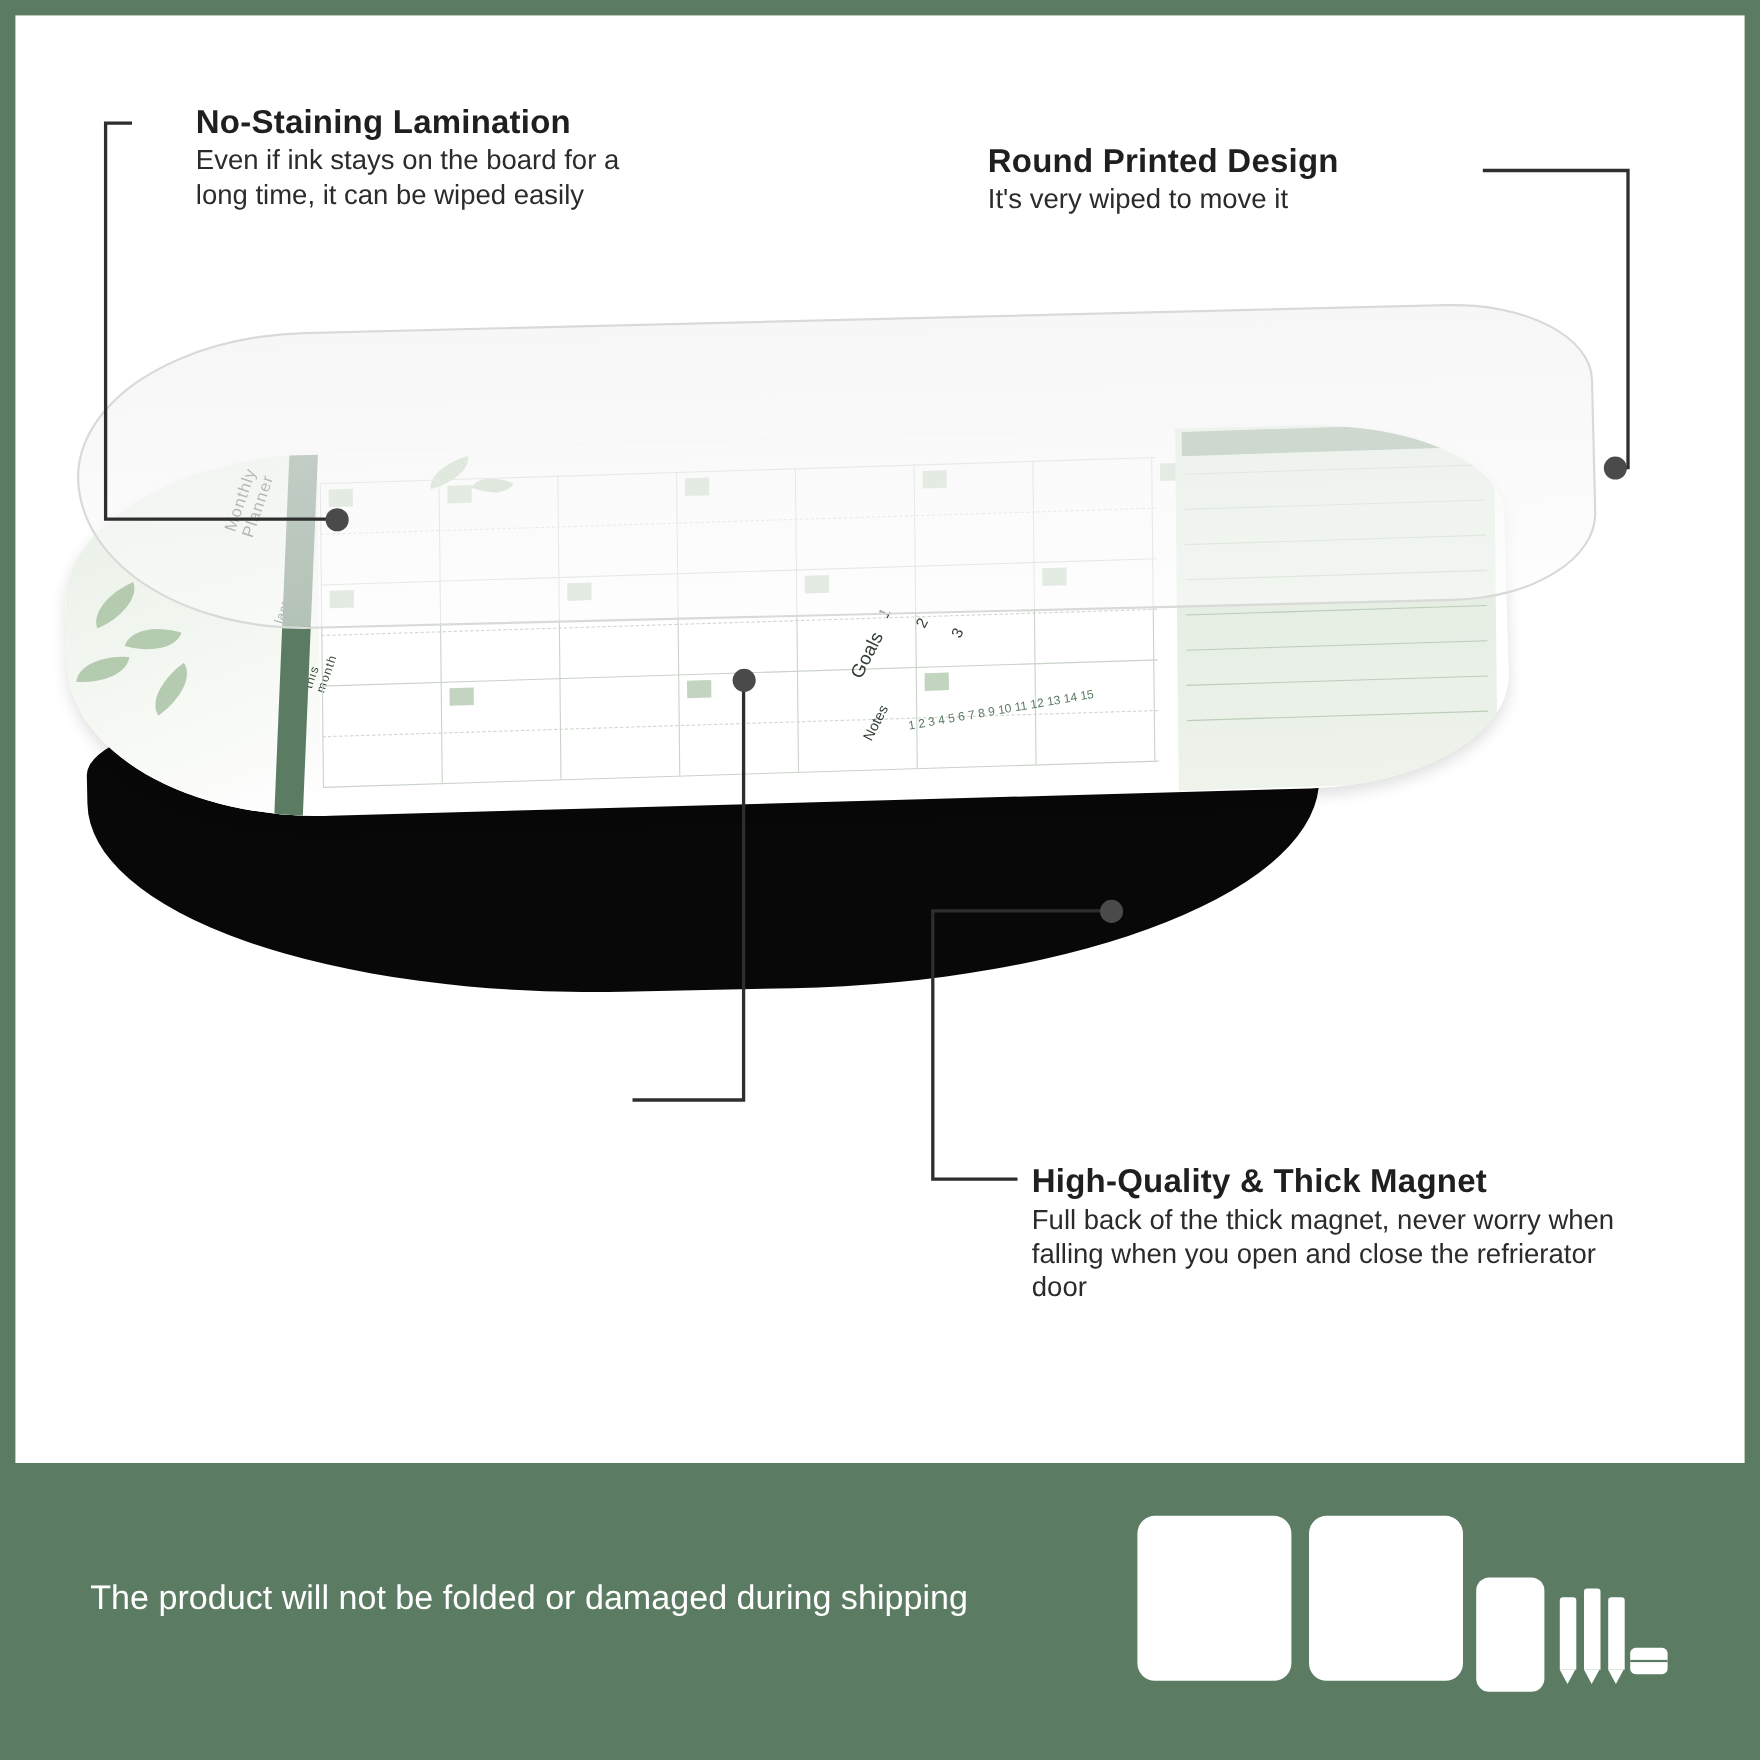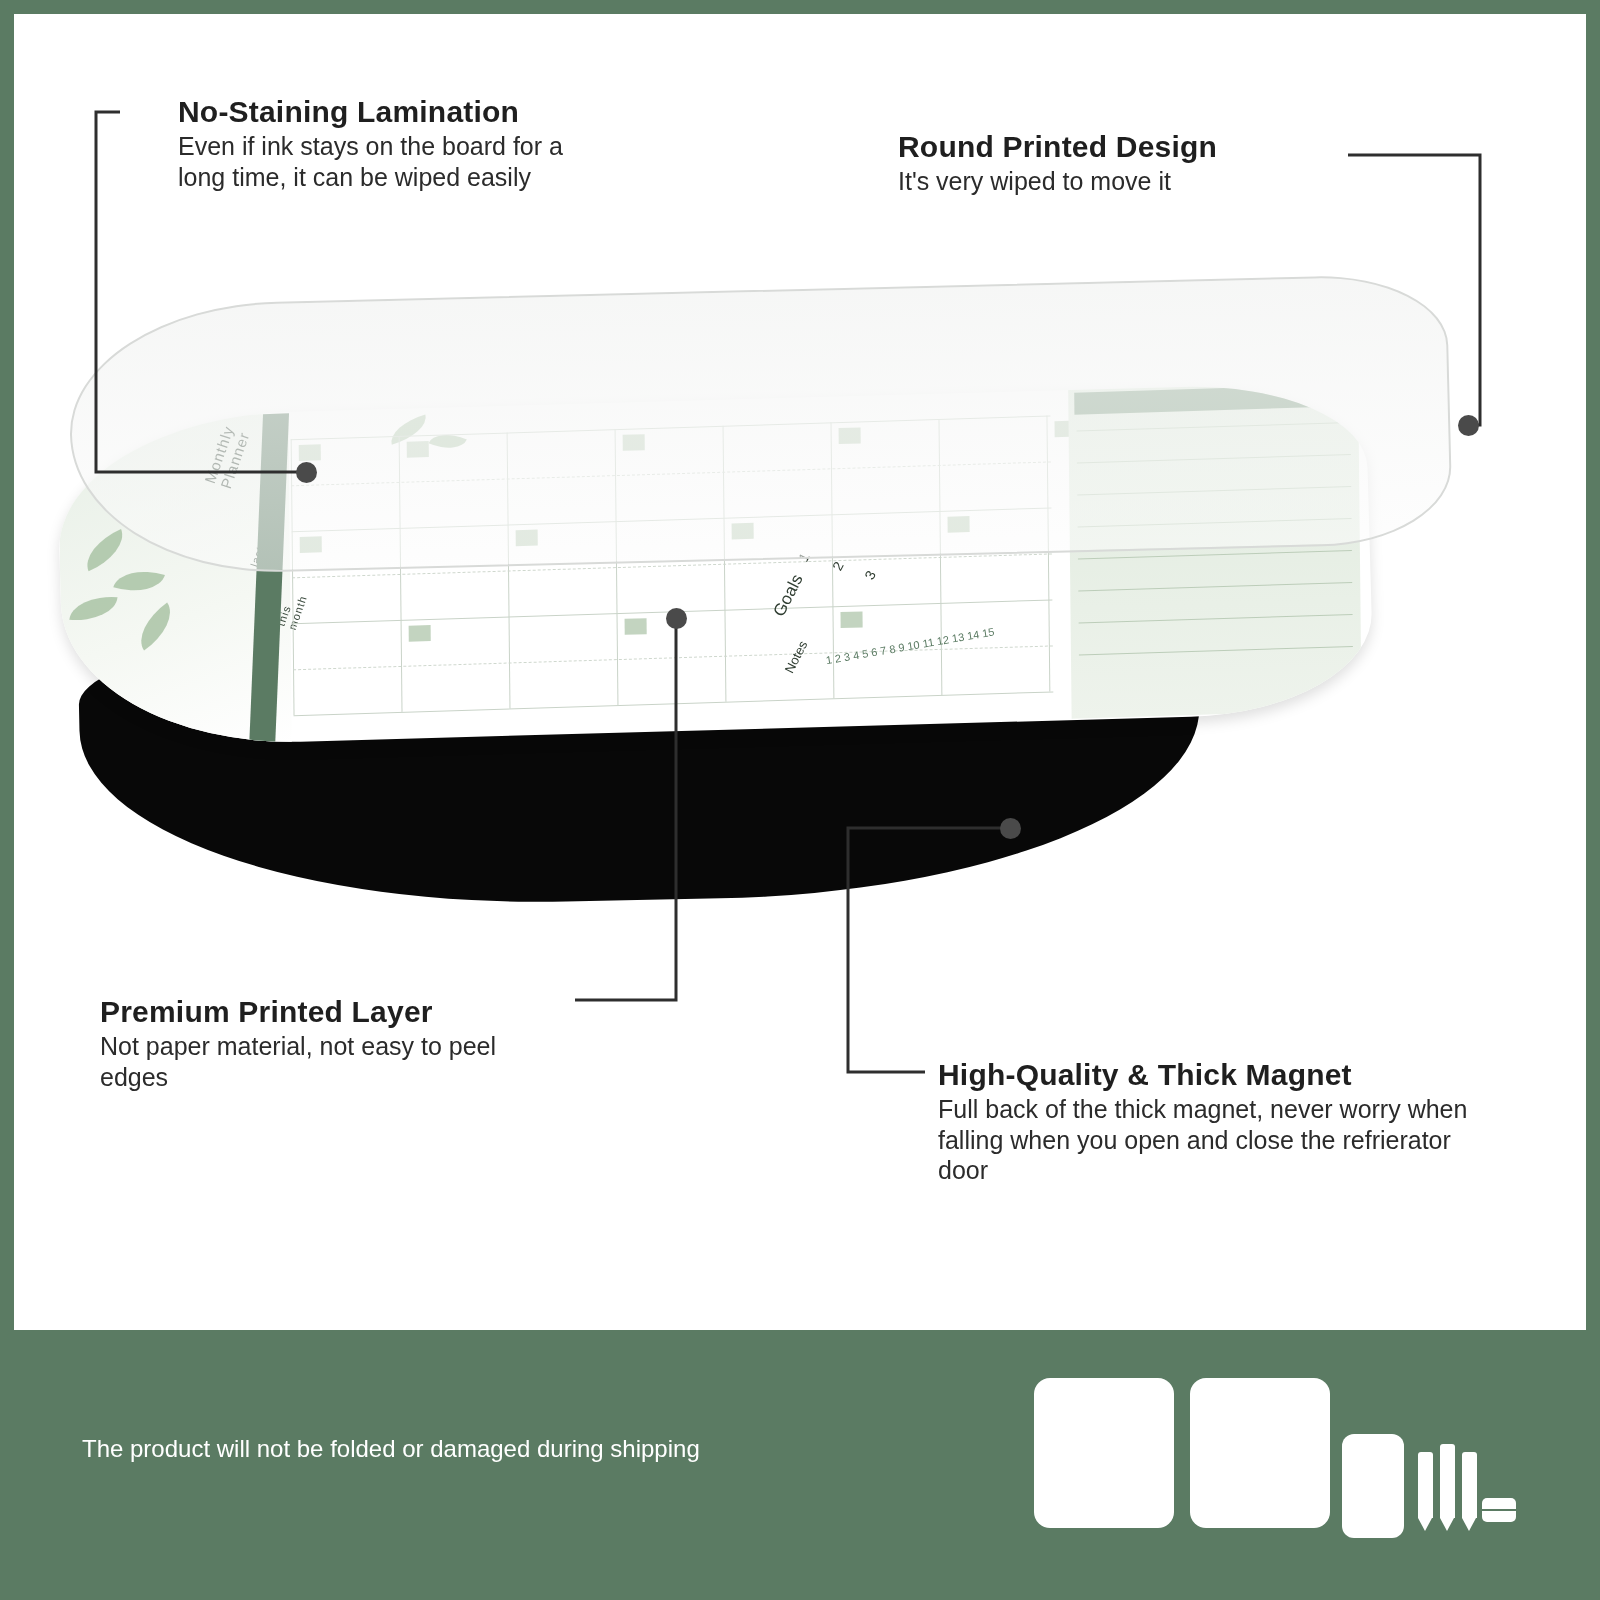--- a/index.html
+++ b/index.html
@@ -212,21 +212,21 @@
     top: 48px;
     font-size: 38px;
     font-weight: 700;
     color: #ffffff;
     margin: 0;
   }
   .banner-sub {
     position: absolute;
     left: 82px;
     top: 104px;
-    font-size: 24px;
+    font-size: 31px;
     color: #ffffff;
     line-height: 1.25;
     margin: 0;
     max-width: 900px;
   }
   .pack-icons {
     position: absolute;
     right: 96px;
     top: 48px;
     width: 470px;
@@ -374,24 +374,20 @@
   <div class="callout c-lamination">
     <p class="title">No-Staining Lamination</p>
     <p class="body" style="max-width:430px;">Even if ink stays on the board for a long time, it can be wiped easily</p>
   </div>
 
   <div class="callout c-corner">
     <p class="title">Round Printed Design</p>
     <p class="body" style="max-width:470px;">It's very wiped to move it</p>
   </div>
 
-  <div class="callout c-printed">
-    <p class="title">Premium Printed Layer</p>
-    <p class="body" style="max-width:440px;">Not paper material, not easy to peel edges</p>
-  </div>
 
   <div class="callout c-magnet">
     <p class="title">High-Quality &amp; Thick Magnet</p>
     <p class="body" style="max-width:540px;">Full back of the thick magnet, never worry when falling when you open and close the refrierator door</p>
   </div>
 
   <div class="banner">
     <p class="banner-sub">The product will not be folded or damaged during shipping</p>
 
     <div class="pack-icons">

